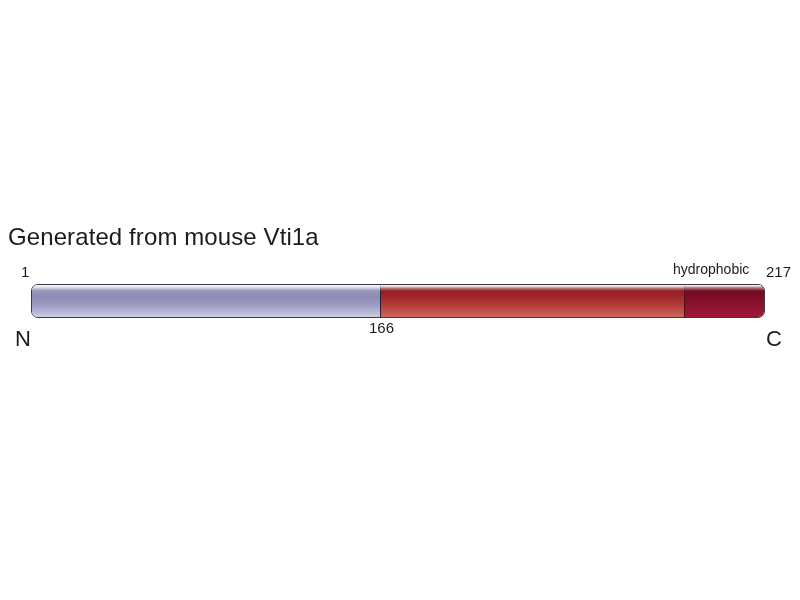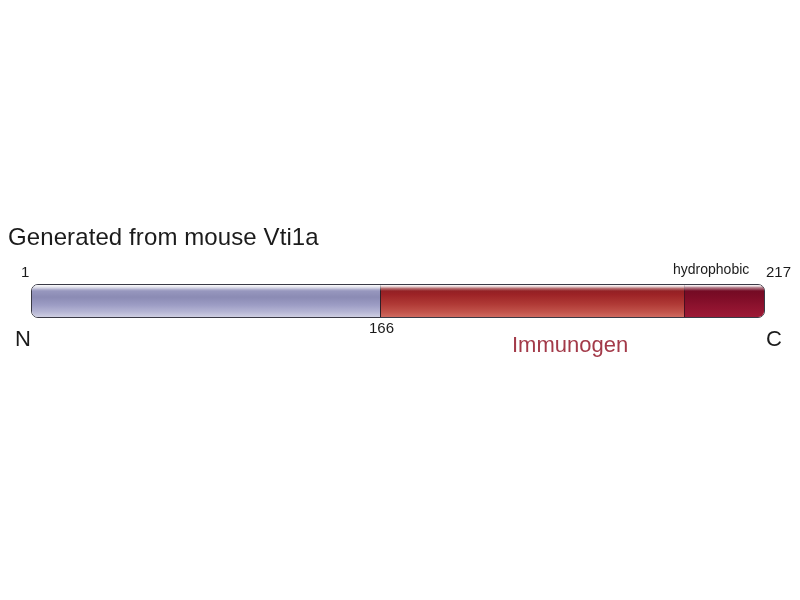--- a/index.html
+++ b/index.html
@@ -167,15 +167,14 @@
     <div id="seg-hydrophobic"></div>
     <div id="divider"></div>
     <div id="bar-sheen"></div>
   </div>
 
   <div class="num-label" id="label-114">166</div>
 
   <div class="term-label" id="label-n">N</div>
   <div class="term-label" id="label-c">C</div>
 
-  <div id="label-immunogen">Immunogen</div>
 
 </div>
 
 </body></html>

